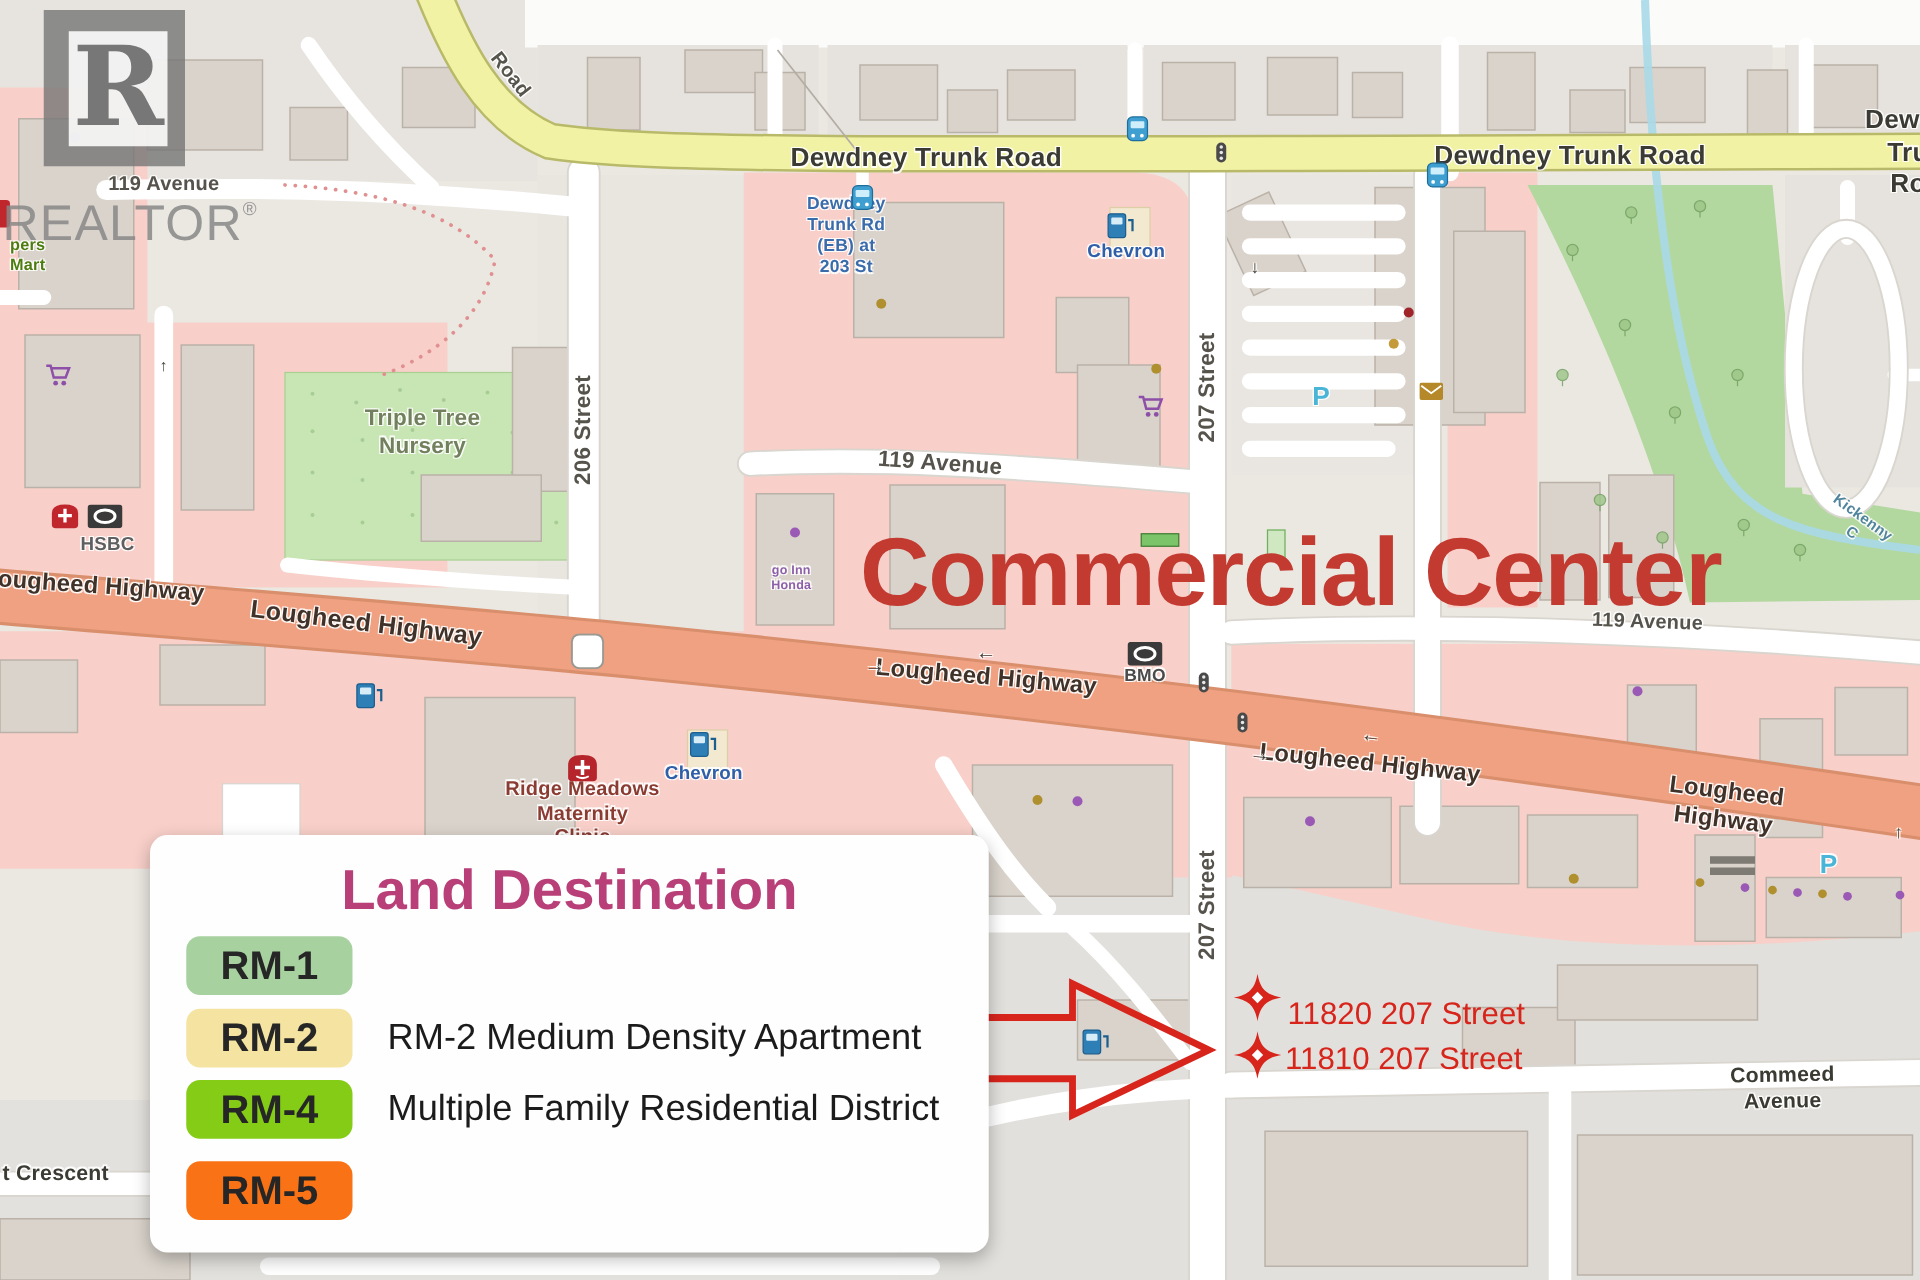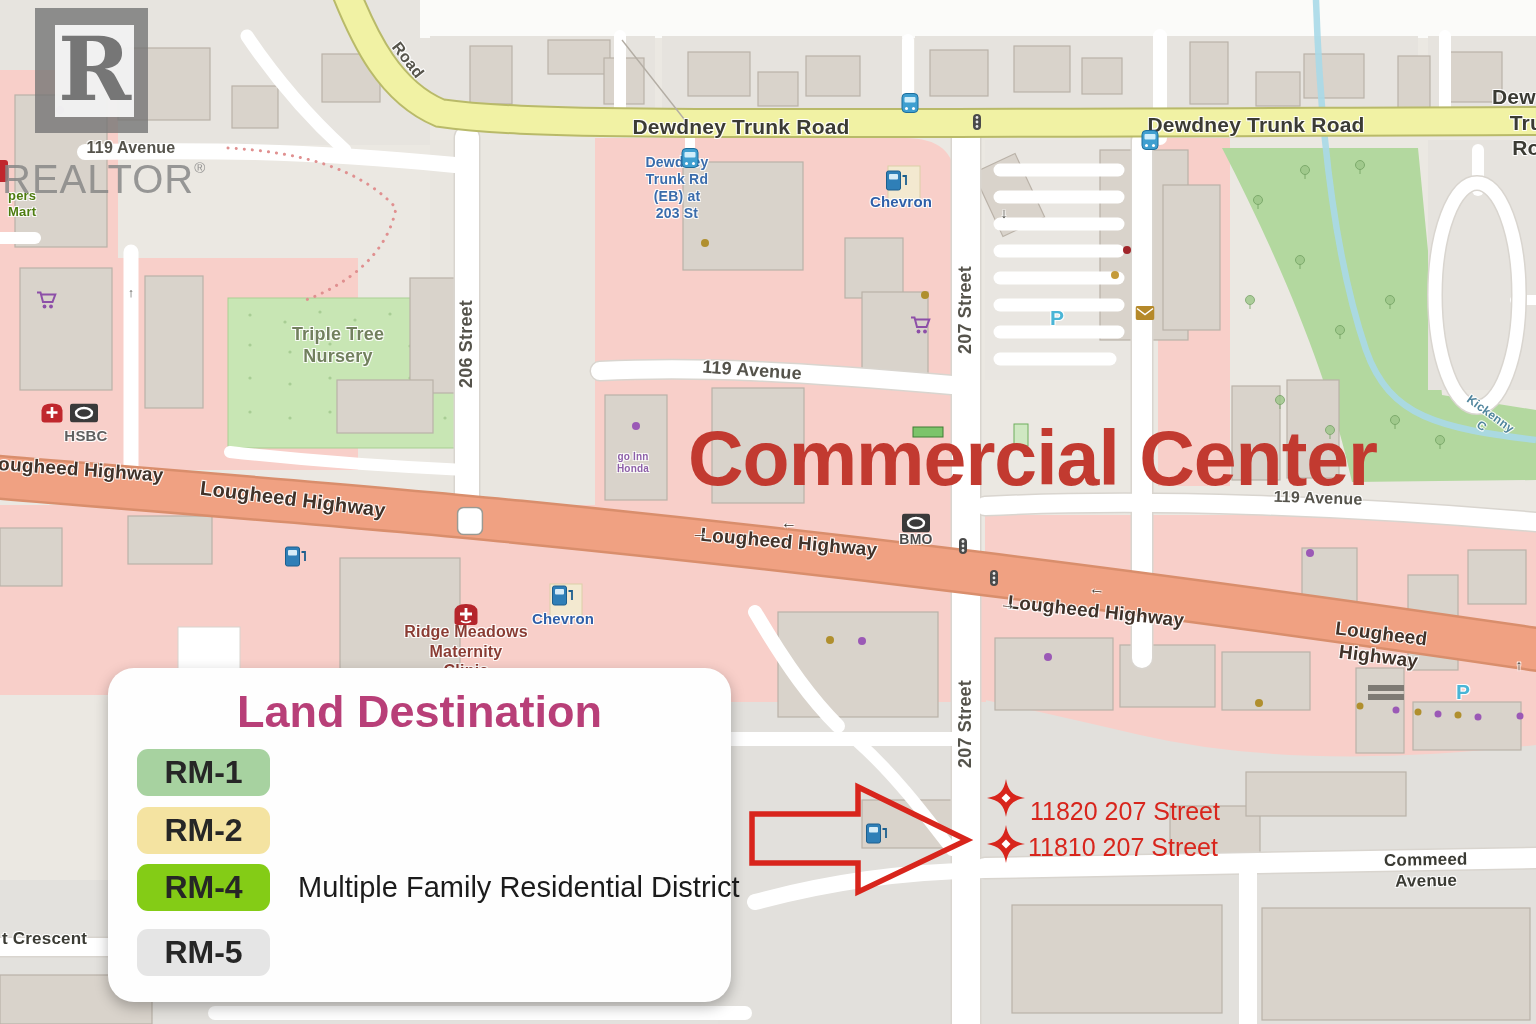--- a/index.html
+++ b/index.html
@@ -32,22 +32,22 @@
   .big-title{position:absolute;left:688px;top:420px;width:780px;font-size:77px;
     font-weight:800;letter-spacing:-1px;color:#c23a30;line-height:1;}
   .addr{position:absolute;font-size:25px;font-weight:400;color:#d8251c;letter-spacing:0;}
   .addr1{left:1030px;top:797px;}
   .addr2{left:1028px;top:833px;}
   .star{position:absolute;width:40px;height:40px;}
   .star1{left:986px;top:778px;}
   .star2{left:986px;top:824px;}
   .arrow-svg{position:absolute;left:0;top:0;}
   
-  #legend{position:absolute;left:108px;top:668px;width:623px;height:334px;z-index:6;
-    background:#fefefe;border-radius:26px;box-shadow:0 5px 14px rgba(0,0,0,.28);}
+  #legend{position:absolute;left:120px;top:668px;width:671px;height:334px;z-index:6;
+    background:#fefefe;border-radius:14px;box-shadow:0 5px 14px rgba(0,0,0,.28);}
   .legend-title{text-align:center;margin-top:18px;font-size:45px;font-weight:800;
     color:#b83f78;letter-spacing:0;}
   .legend-rows{position:absolute;left:0;top:78px;width:100%;}
   .legend-row{position:absolute;left:29px;height:47px;display:flex;align-items:center;}
   .legend-chip{width:133px;height:47px;border-radius:11px;display:flex;align-items:center;
     justify-content:center;font-size:32px;font-weight:600;color:#262626;flex:0 0 133px;}
   .legend-label{margin-left:28px;font-size:29px;font-weight:400;color:#1b1b1b;white-space:nowrap;}
 </style>
 </head>
 <body>
@@ -470,24 +470,25 @@
   </div>
 
   <div id="legend">
     <div class="legend-title">Land Destination</div>
     <div class="legend-rows">
         <div class="legend-row" style="top: 3px; gap: 20px;">
           <span class="legend-chip" style="background: rgb(167, 210, 160);">RM-1</span>
         </div>
         <div class="legend-row" style="top: 61px;">
           <span class="legend-chip" style="background: rgb(244, 227, 161);">RM-2</span>
+          <span class="legend-label">RM-2 Medium Density Apartment</span>
         </div>
         <div class="legend-row" style="top: 118px;">
           <span class="legend-chip" style="background: #84cc16;">RM-4</span>
           <span class="legend-label">Multiple Family Residential District</span>
         </div>
         <div class="legend-row" style="top: 183px;">
-          <span class="legend-chip" style="background: #e5e5e5;">RM-5</span>
+          <span class="legend-chip" style="background: #f97316;">RM-5</span>
         </div>
       </div>
   </div>
 
 </div>
 
 </body></html>

